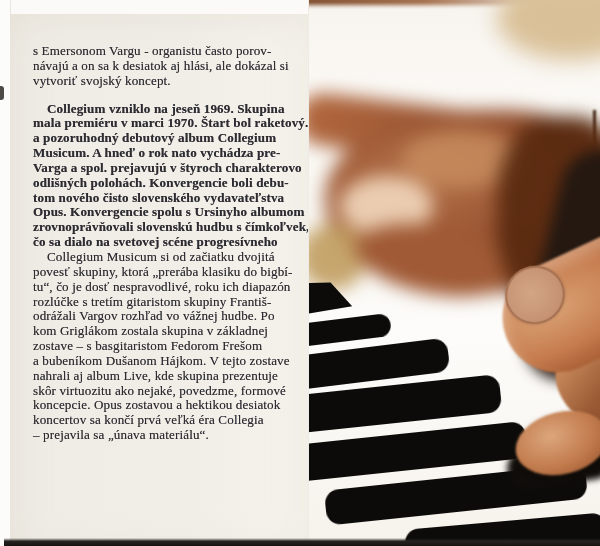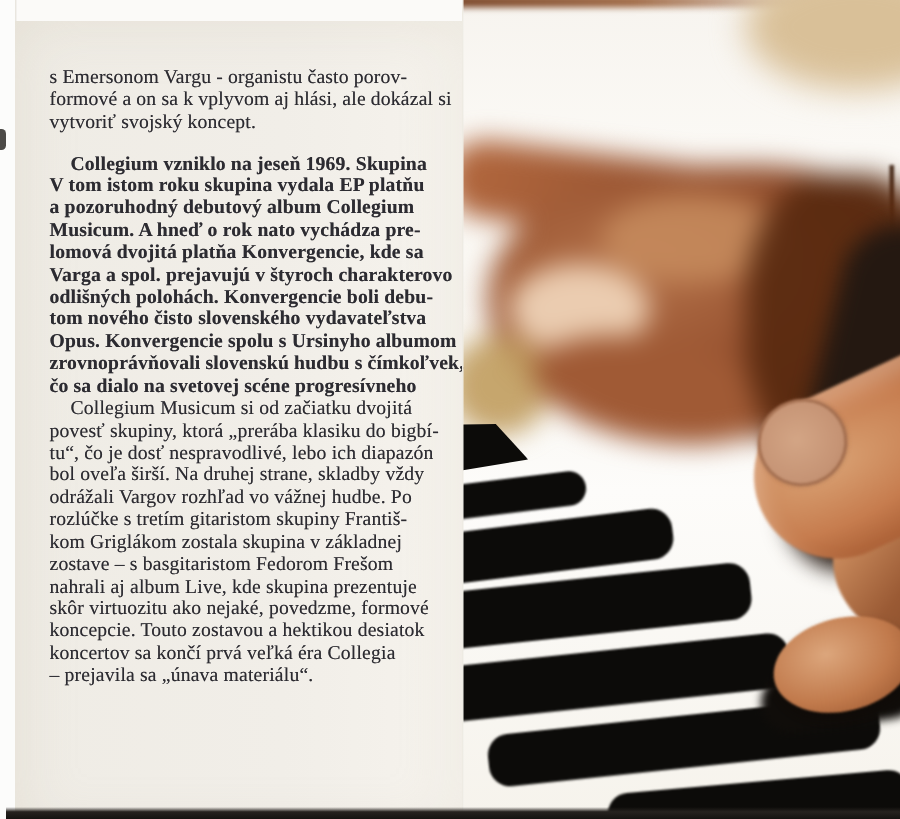--- a/index.html
+++ b/index.html
@@ -97,48 +97,47 @@
 
 <div class="scan">
 
   <div class="edge-left"></div>
   <div class="left-notch"></div>
 
   <div class="page">
     <div class="text-col">
         <div class="para">
           <div class="line">s Emersonom Vargu - organistu často porov-</div>
-          <div class="line">formové a on sa k vplyvom aj hlási, ale dokázal si</div>
+          <div class="line">návajú a on sa k desiatok aj hlási, ale dokázal si</div>
           <div class="line">vytvoriť svojský koncept.</div>
         </div>
         <div class="para indent gap">
           <div class="line">Collegium vzniklo na jeseň 1969. Skupina</div>
-          <div class="line">V tom istom roku skupina vydala EP platňu</div>
+          <div class="line">mala premiéru v marci 1970. Štart bol raketový.</div>
           <div class="line">a pozoruhodný debutový album Collegium</div>
           <div class="line">Musicum. A hneď o rok nato vychádza pre-</div>
-          <div class="line">lomová dvojitá platňa Konvergencie, kde sa</div>
           <div class="line">Varga a spol. prejavujú v štyroch charakterovo</div>
           <div class="line">odlišných polohách. Konvergencie boli debu-</div>
           <div class="line">tom nového čisto slovenského vydavateľstva</div>
           <div class="line">Opus. Konvergencie spolu s Ursinyho albumom</div>
           <div class="line">zrovnoprávňovali slovenskú hudbu s čímkoľvek,</div>
           <div class="line">čo sa dialo na svetovej scéne progresívneho</div>
         </div>
         <div class="para indent">
           <div class="line">Collegium Musicum si od začiatku dvojitá</div>
           <div class="line">povesť skupiny, ktorá „prerába klasiku do bigbí-</div>
-          <div class="line">tu“, čo je dosť nespravodlivé, lebo ich diapazón</div>
-          <div class="line">bol oveľa širší. Na druhej strane, skladby vždy</div>
+          <div class="line">tu“, čo je dosť nespravodlivé, roku ich diapazón</div>
+          <div class="line">rozlúčke s tretím gitaristom skupiny Františ-</div>
           <div class="line">odrážali Vargov rozhľad vo vážnej hudbe. Po</div>
-          <div class="line">rozlúčke s tretím gitaristom skupiny Františ-</div>
           <div class="line">kom Griglákom zostala skupina v základnej</div>
           <div class="line">zostave – s basgitaristom Fedorom Frešom</div>
+          <div class="line">a bubeníkom Dušanom Hájkom. V tejto zostave</div>
           <div class="line">nahrali aj album Live, kde skupina prezentuje</div>
           <div class="line">skôr virtuozitu ako nejaké, povedzme, formové</div>
-          <div class="line">koncepcie. Touto zostavou a hektikou desiatok</div>
+          <div class="line">koncepcie. Opus zostavou a hektikou desiatok</div>
           <div class="line">koncertov sa končí prvá veľká éra Collegia</div>
           <div class="line">– prejavila sa „únava materiálu“.</div>
         </div>
       </div>
   </div>
 
   <div class="photo" aria-label="Blurred close-up of a hand and fingertips pressing black piano keys">
     <div class="top-shade"></div>
     <div class="blob-beige"></div>
     <div class="wire"></div>

